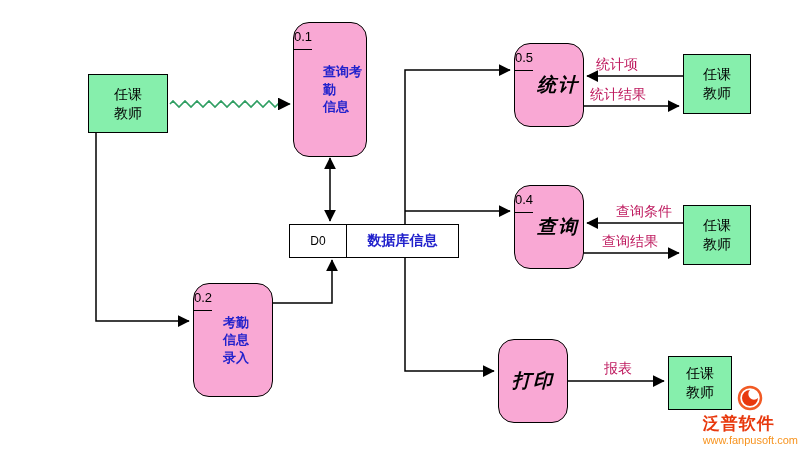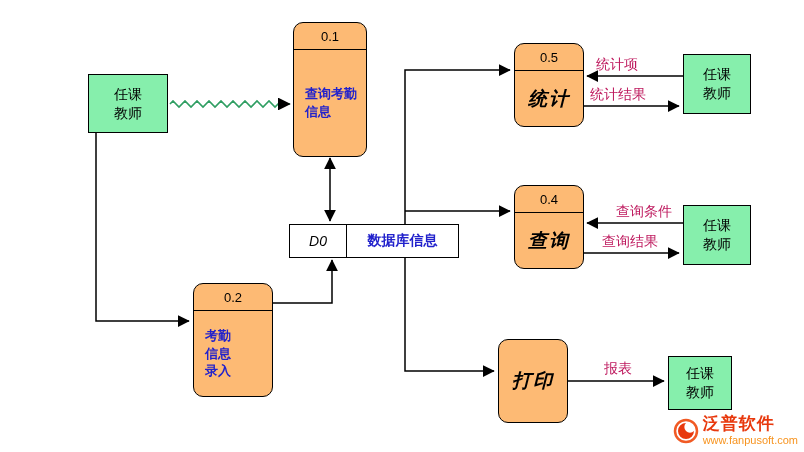--- a/index.html
+++ b/index.html
@@ -5,50 +5,50 @@
   html,body{margin:0;padding:0;background:#ffffff;font-family:"Liberation Sans",sans-serif;}
   .canvas{position:relative;width:804px;height:452px;background:#ffffff;overflow:hidden;}
   svg.connectors{position:absolute;left:0;top:0;width:804px;height:452px;}
 
   .entity{
     position:absolute;border:1.6px solid #000;background:#86efac;
     display:flex;align-items:center;justify-content:center;
     font-size:14px;color:#000;text-align:center;white-space:pre-line;line-height:1.35;
   }
   .process{
-    position:absolute;border:1.6px solid #000;border-radius:10px;background:#fdba74;
-    display:flex;flex-direction:column;
+    position:absolute;border:1.6px solid #000;border-radius:16px;background:#f9a8d4;
+    display:flex;
   }
   .phead{
     height:26px;border-bottom:1.6px solid #000;
     display:flex;align-items:center;justify-content:center;
     font-size:13px;color:#000;flex:0 0 auto;
   }
   .pbody{
     flex:1;display:flex;align-items:center;justify-content:center;
     white-space:pre-line;line-height:1.35;text-align:center;
   }
   .pbody.big{font-size:19px;font-weight:600;color:#000;letter-spacing:2px;font-style:italic;}
   .blue{color:#2222cc;font-weight:bold;font-size:13px;}
   .align-left{justify-content:flex-start;text-align:left;padding-left:11px;}
 
   .datastore{
     position:absolute;border:1.6px solid #000;background:#fff;display:flex;
   }
   .ds-id{
     width:56px;border-right:1.6px solid #000;display:flex;align-items:center;justify-content:center;
-    font-size:14px;color:#000;font-style:italic;
+    font-size:12px;color:#000;
   }
   .ds-label{
     flex:1;display:flex;align-items:center;justify-content:center;font-size:14px;
   }
 
   .flowlabel{position:absolute;font-size:14px;color:#be185d;white-space:nowrap;}
 
-  .watermark{position:absolute;right:6px;bottom:6px;display:flex;align-items:center;gap:4px;}
+  .watermark{position:absolute;right:6px;bottom:6px;display:flex;align-items:center;gap:4px;flex-direction:column;}
   .wm-text{display:flex;flex-direction:column;align-items:flex-start;line-height:1.1;}
   .wm-brand{color:#e8380d;font-weight:bold;font-size:17px;letter-spacing:1px;}
   .wm-url{color:#f7931e;font-size:11px;}
 </style>
 </head>
 <body>
 
 <div class="canvas">
 
   <svg class="connectors" viewBox="0 0 804 452">

